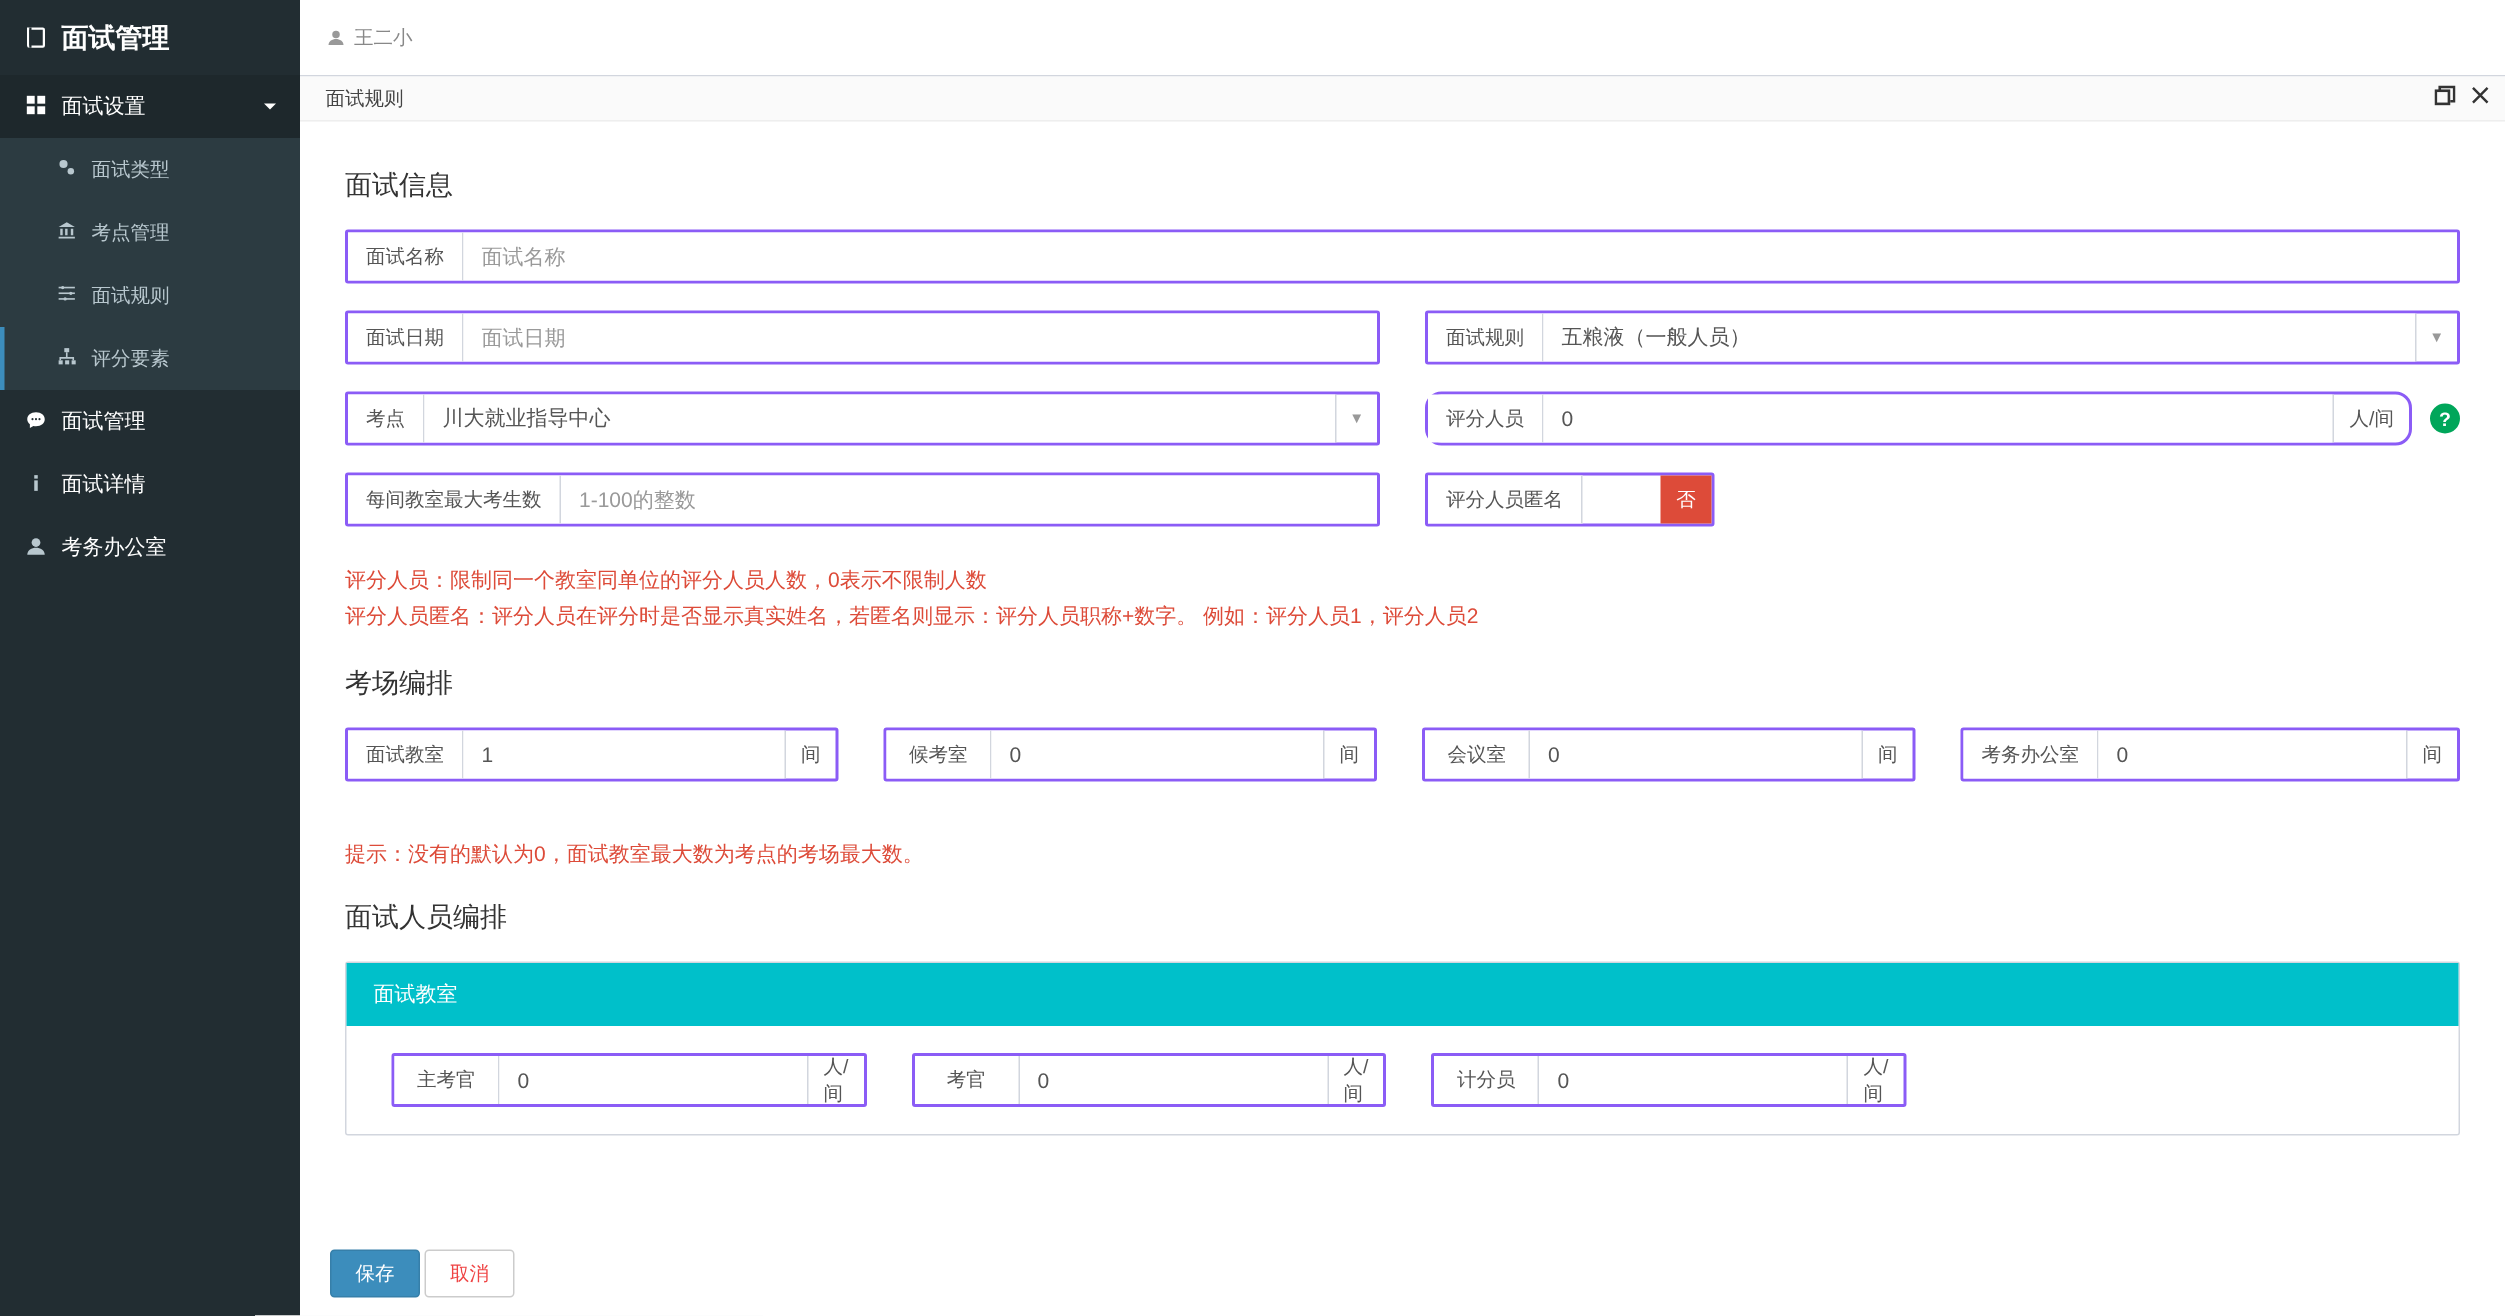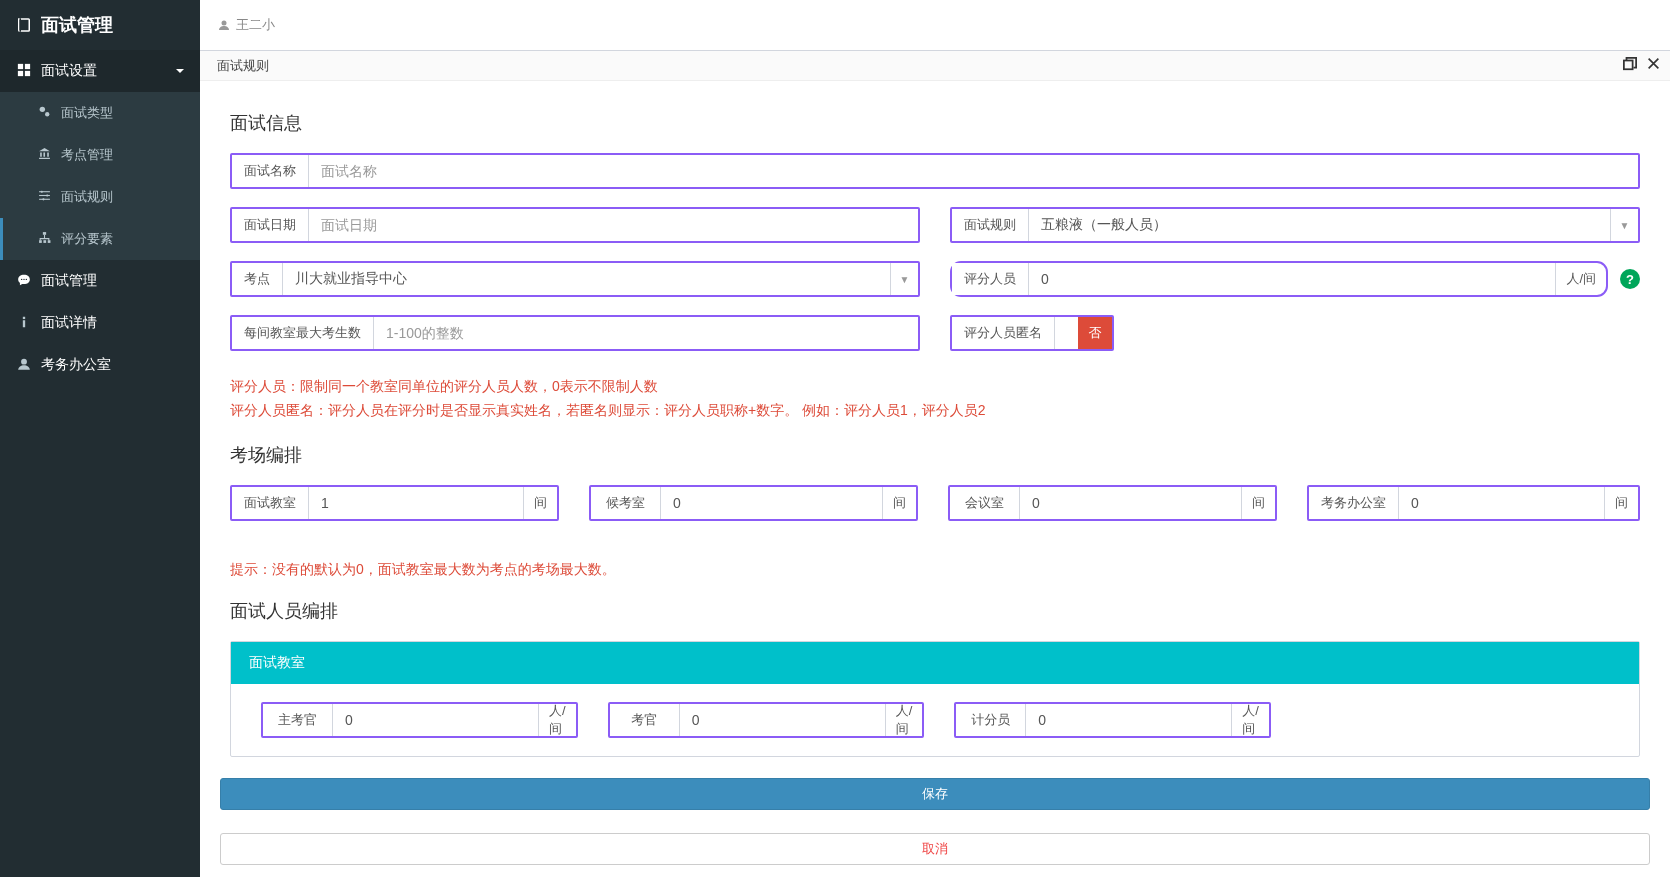--- a/index.html
+++ b/index.html
@@ -239,24 +239,23 @@
   .teal-body {
     padding:18px 30px;
     display:grid;
     grid-template-columns: repeat(4, 1fr);
     gap:30px;
   }
   
   .footer-actions {
     padding: 12px 20px;
     display:flex;
-    justify-content:space-between;
-    gap:23px;
-    background:#fff;
-    flex-direction:column;
+    justify-content:flex-start;
+    gap:3px;
+    background:#fff;
   }
   .btn {
     padding:6px 16px;
     border:1px solid #ccc;
     background:#fff;
     border-radius:3px;
     font-size:13px;
     cursor:pointer;
     color:#ef4444;
   }
@@ -446,21 +445,21 @@
         </div>
 
         <div class="row">
           <div class="col">
             <div class="field">
               <div class="label" style="min-width:auto;">每间教室最大考生数</div>
               <input type="text" placeholder="1-100的整数" style="">
             </div>
           </div>
           <div class="col" style="display:flex;">
-            <div class="field" style="width:164px;">
+            <div class="field" style="width:193px;">
               <div class="label" style="min-width:auto; border-right:1px solid #d2d6de;">评分人员匿名</div>
               <div style="flex:1;"></div>
               <div class="btn-toggle">否</div>
             </div>
           </div>
         </div>
 
         <div class="hint-red">
           <div>评分人员：限制同一个教室同单位的评分人员人数，0表示不限制人数</div>
           <div>评分人员匿名：评分人员在评分时是否显示真实姓名，若匿名则显示：评分人员职称+数字。 例如：评分人员1，评分人员2</div>

